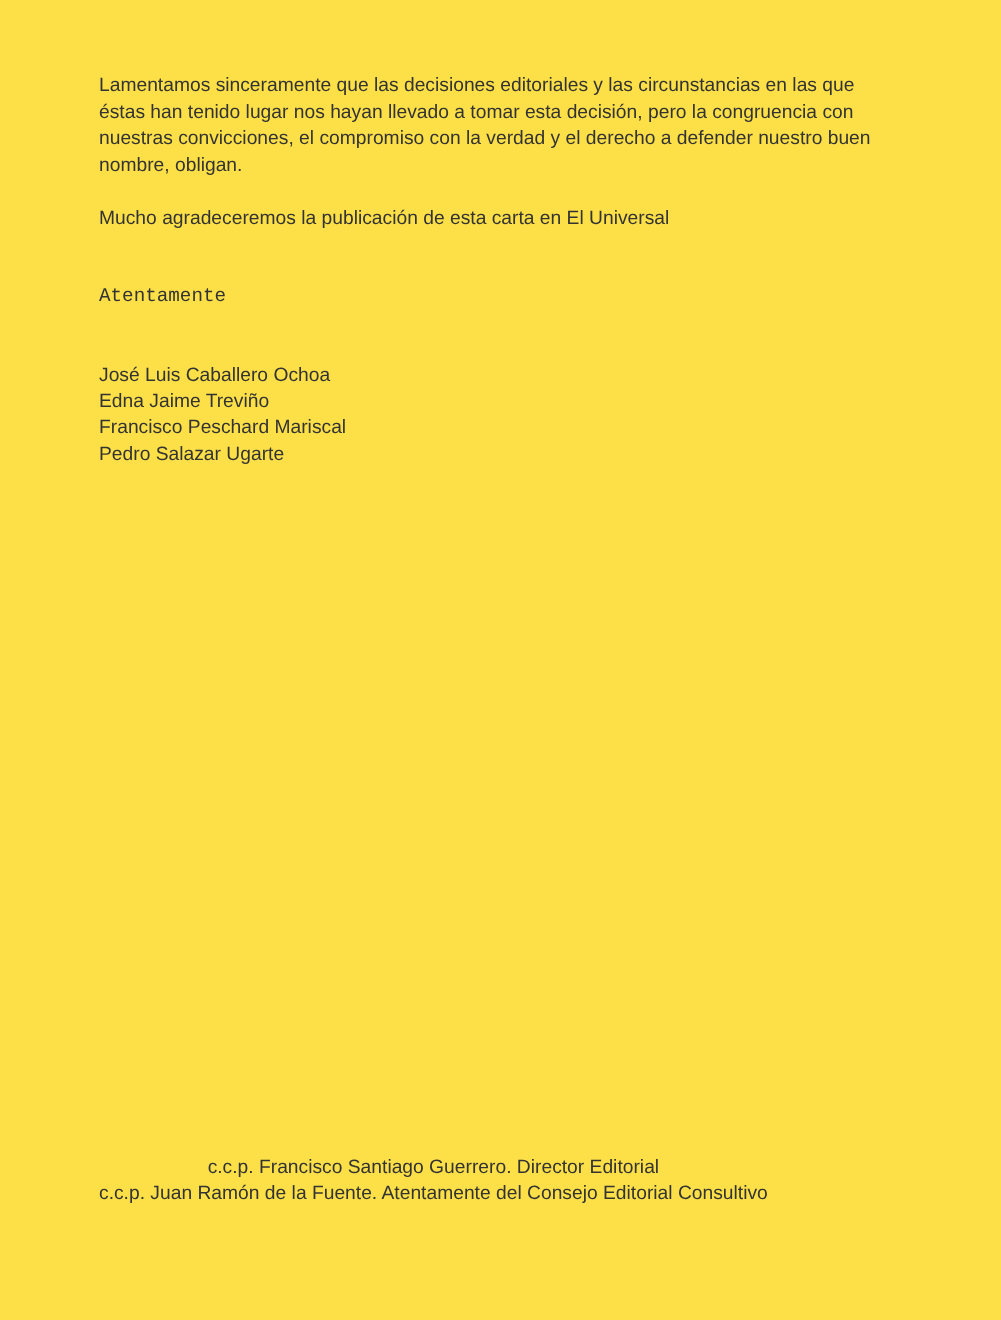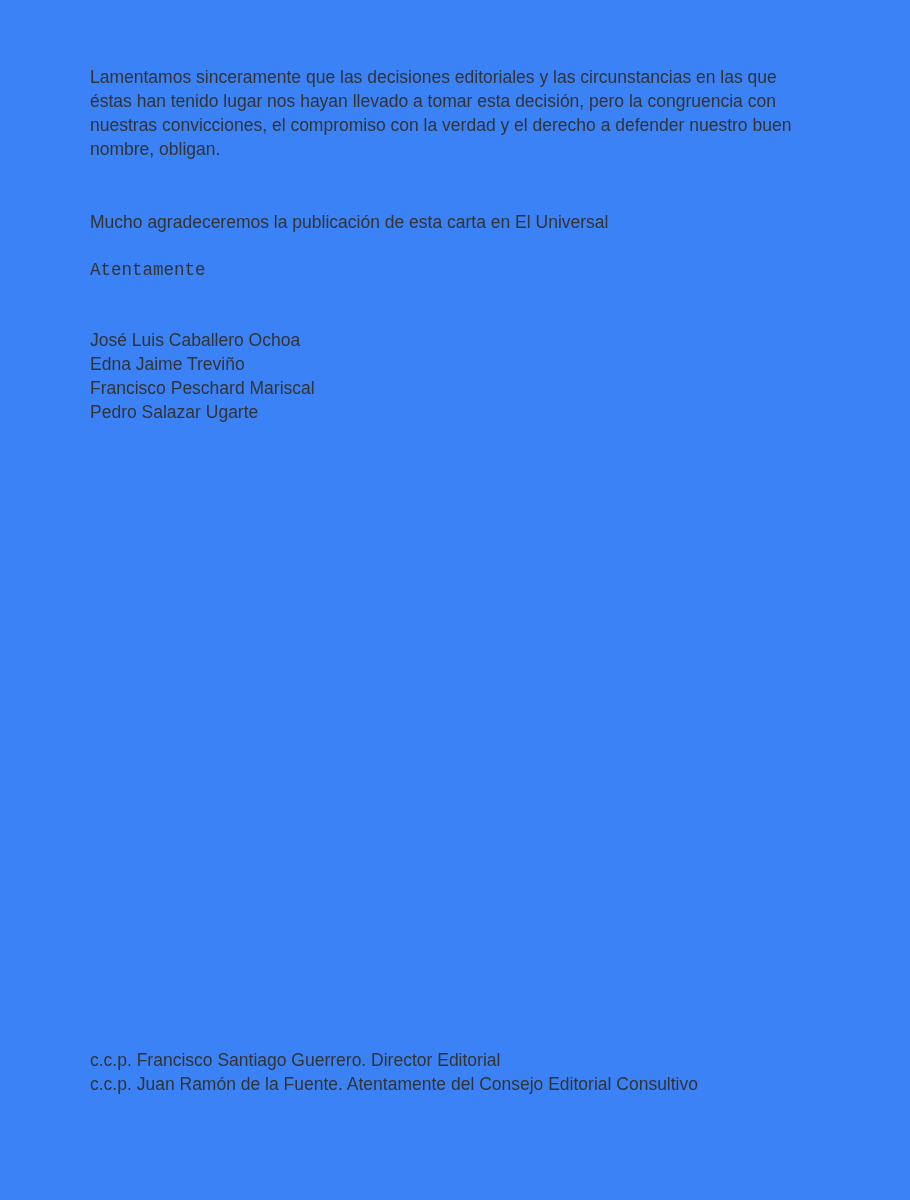--- a/index.html
+++ b/index.html
@@ -4,39 +4,39 @@
 <style>
   html, body {
     margin: 0;
     padding: 0;
     background: #ffffff;
   }
   .page {
     position: relative;
     width: 910px;
     height: 1200px;
-    background: #3b82f6;
+    background: #fde047;
     overflow: hidden;
     font-family: "Liberation Sans", sans-serif;
     color: #333333;
     font-size: 17.5px;
     line-height: 24px;
   }
   .block {
     position: absolute;
     left: 90px;
   }
   .line {
     white-space: nowrap;
   }
   .para1      { top: 65px; }
-  .para2      { top: 186px; margin-top: 24px; }
+  .para2      { top: 186px; }
   .closing    { top: 258px; font-family: Liberation Mono, monospace; }
   .signatories{ top: 328px; }
-  .cc         { top: 1048px; }
+  .cc         { top: 1048px; text-align: center; }
 </style>
 </head>
 <body>
 
 <div class="page">
 
   <div class="block para1">
     <div class="line">Lamentamos sinceramente que las decisiones editoriales y las circunstancias en las que</div>
     <div class="line">éstas han tenido lugar nos hayan llevado a tomar esta decisión, pero la congruencia con</div>
     <div class="line">nuestras convicciones, el compromiso con la verdad y el derecho a defender nuestro buen</div>

